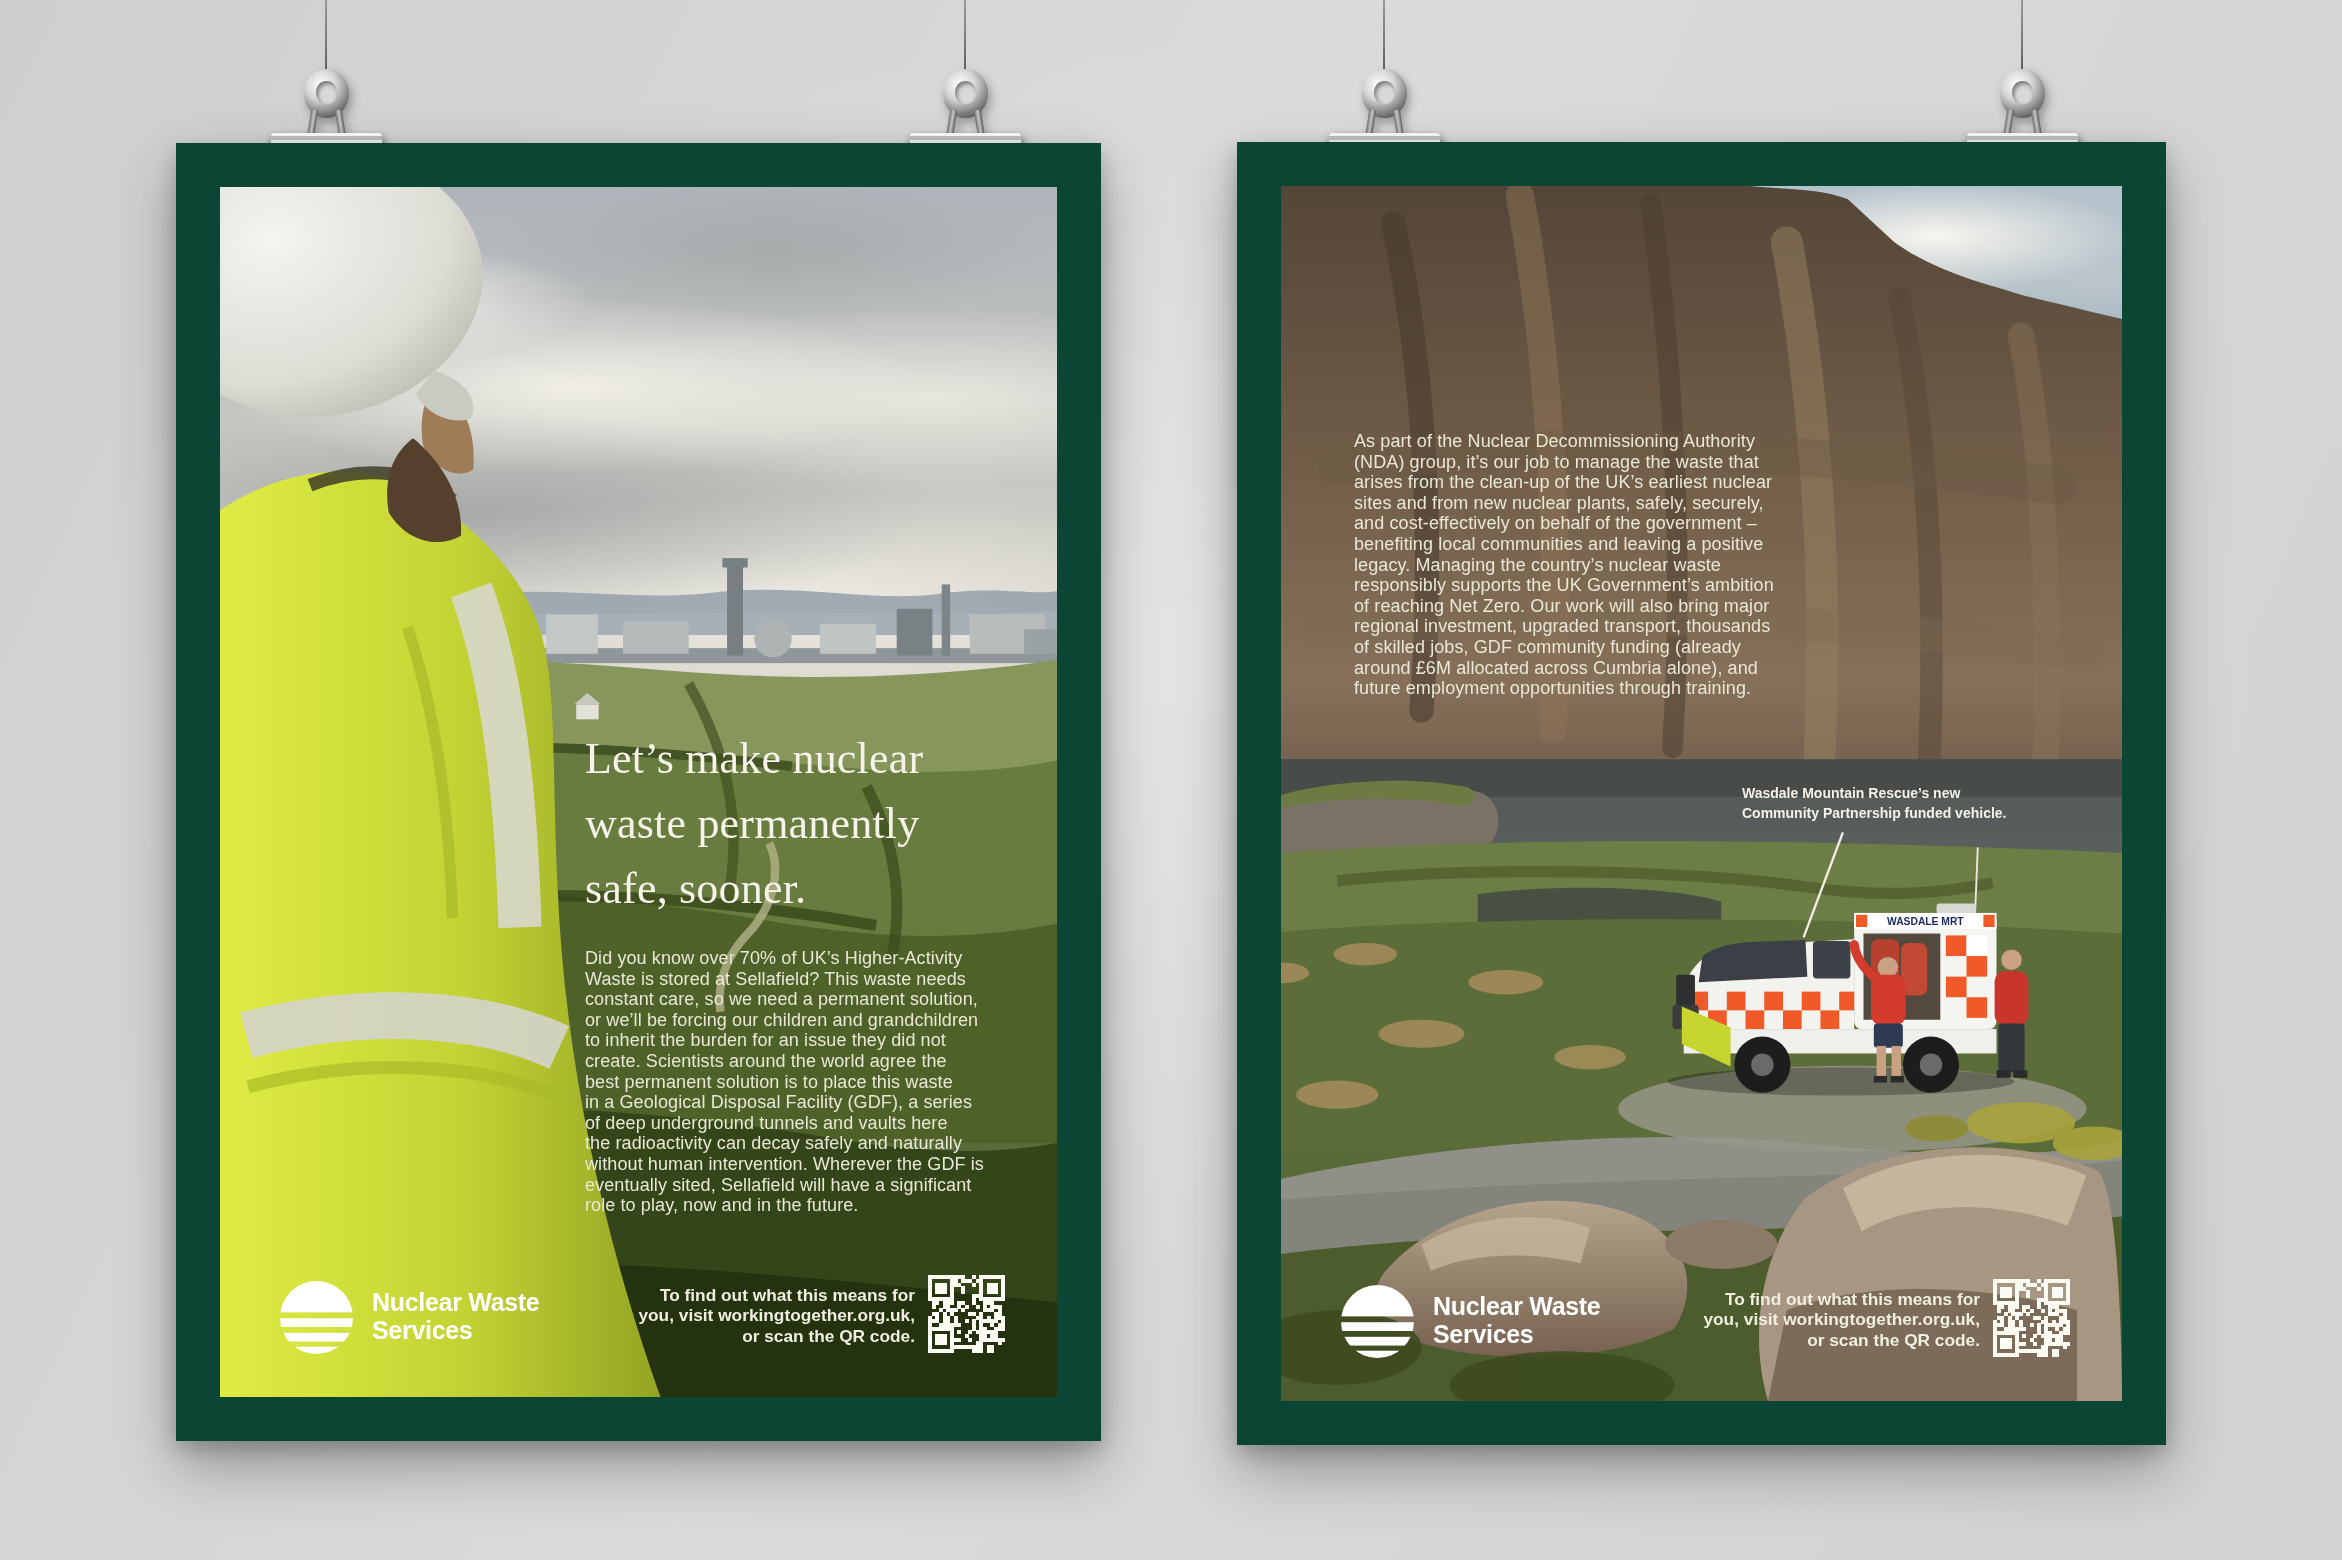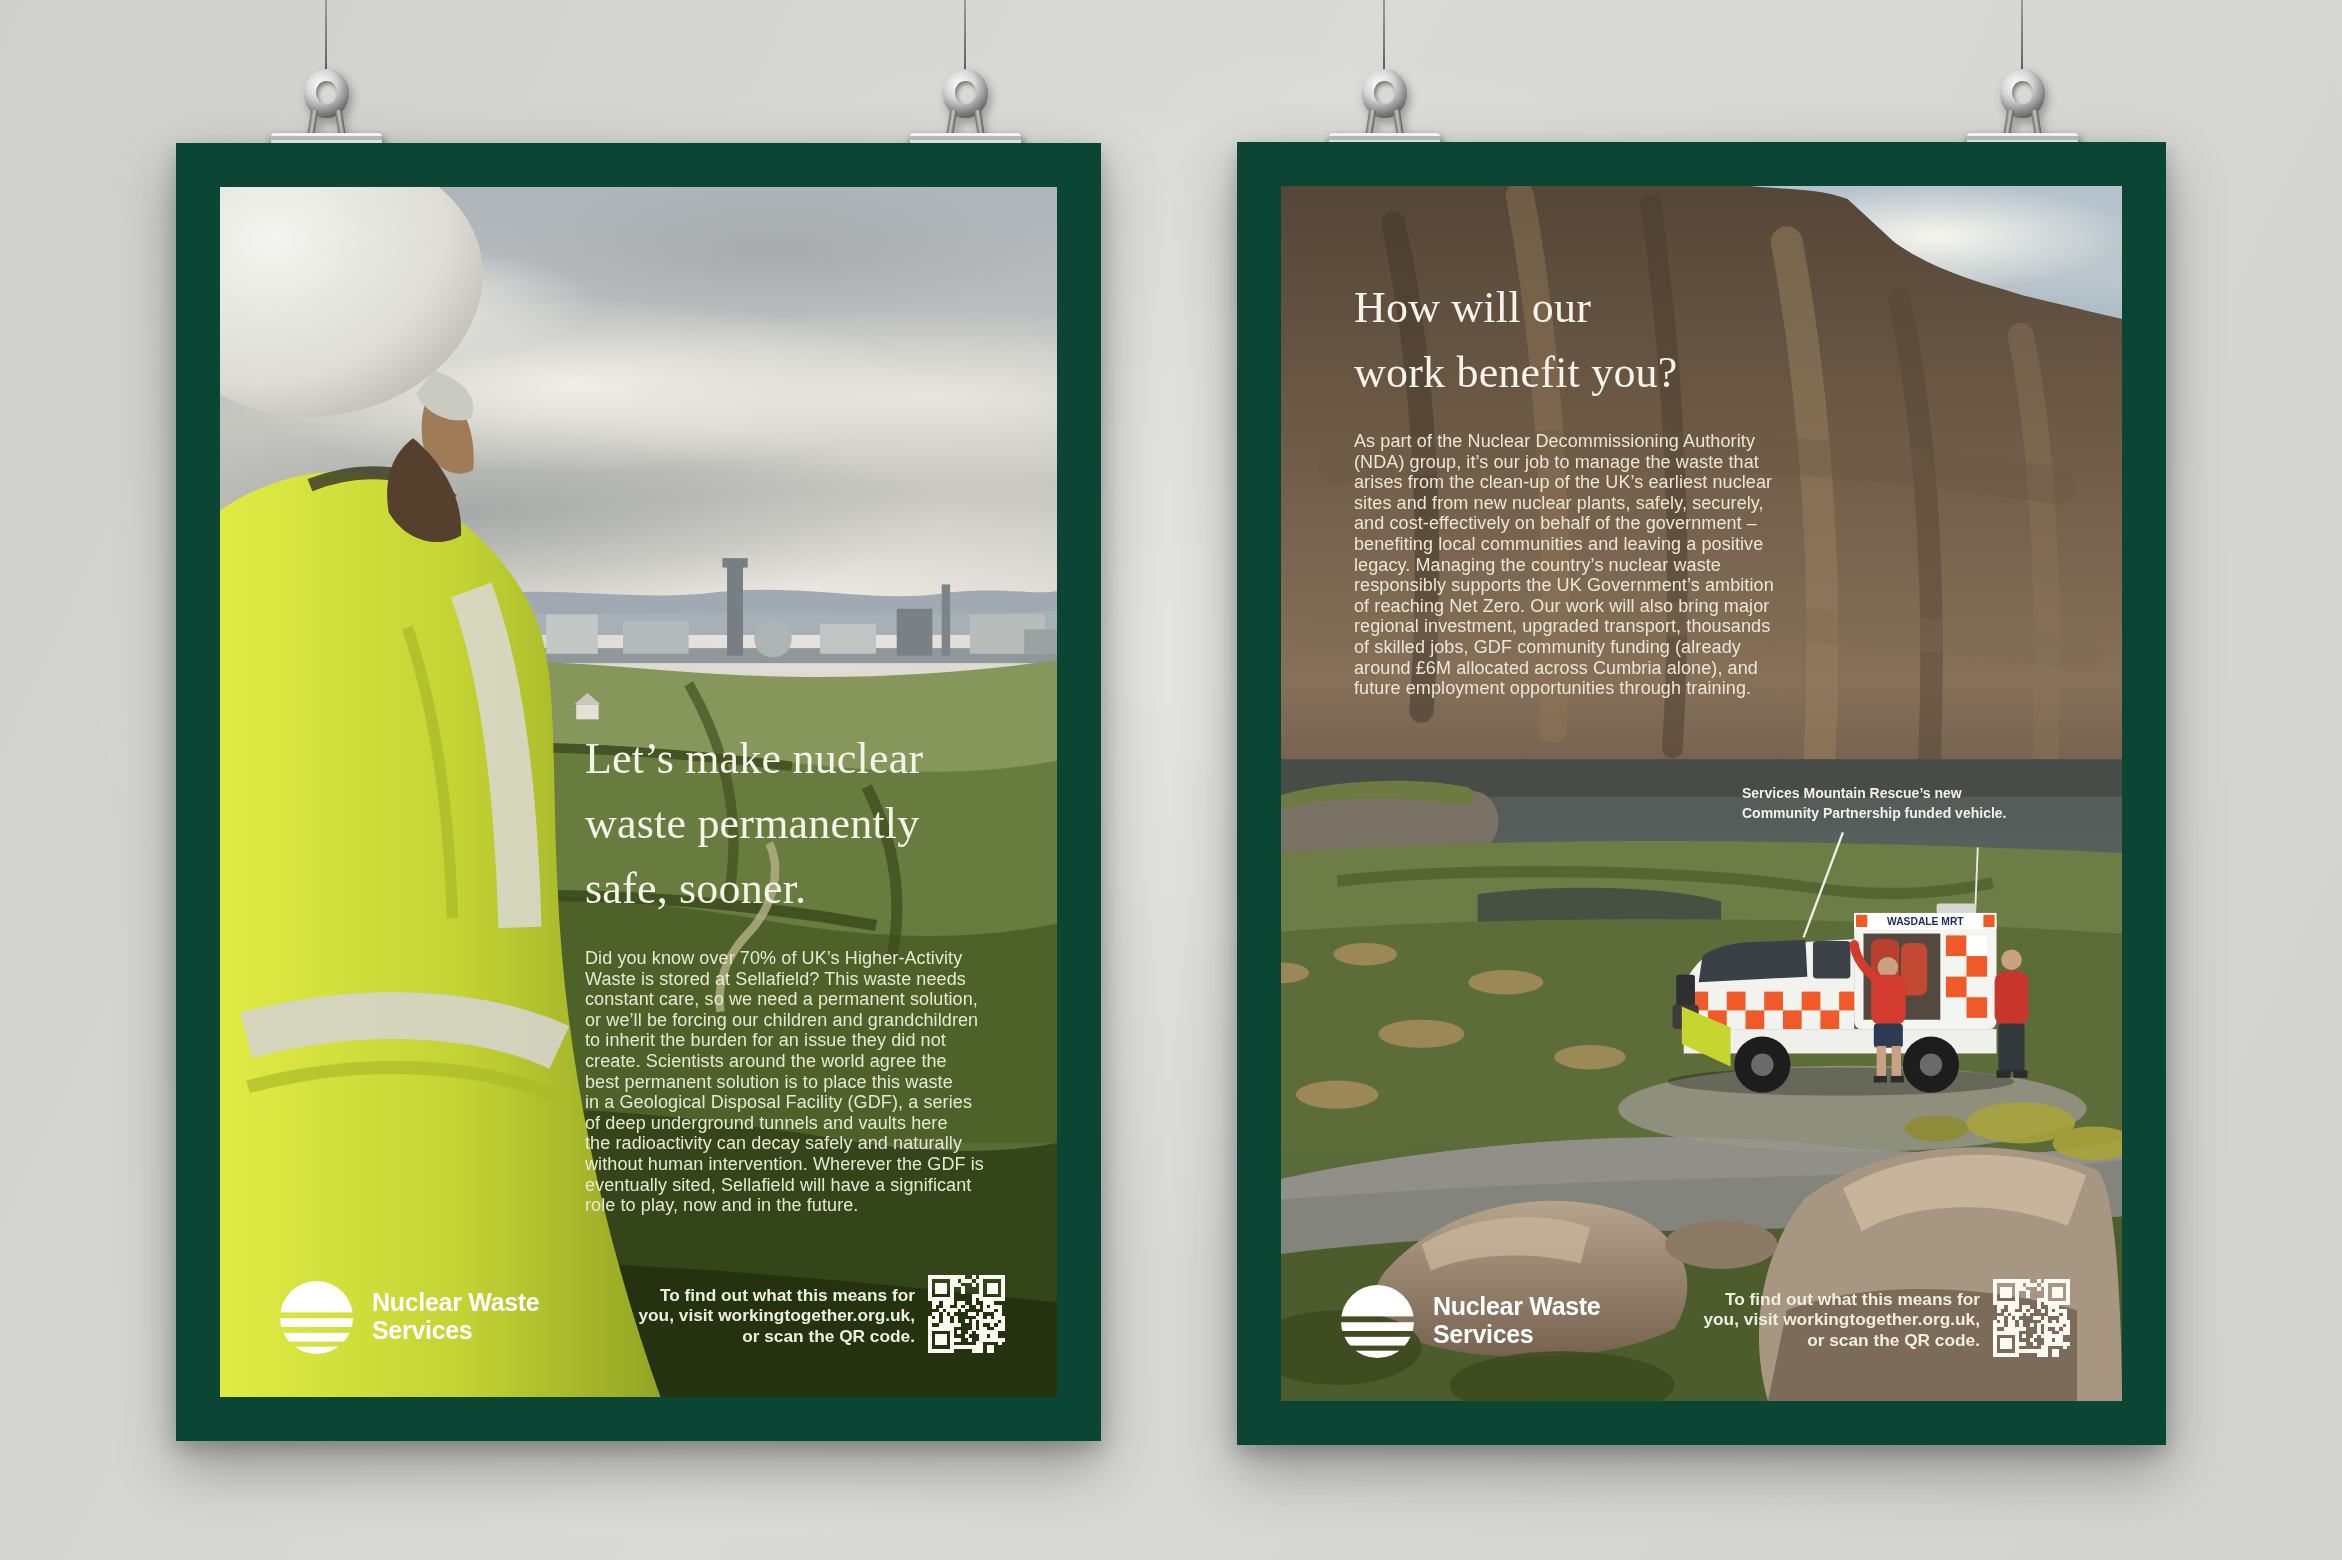--- a/index.html
+++ b/index.html
@@ -597,36 +597,34 @@
       <g fill="#a9a33c" opacity=".9">
         <ellipse cx="790" cy="1000" rx="58" ry="22"></ellipse>
             <ellipse cx="868" cy="1022" rx="44" ry="18"></ellipse>
         <ellipse cx="700" cy="1006" rx="34" ry="14" fill="#8e8c34"></ellipse>
       </g>
       <g fill="#3c4a1e" opacity=".85">
         <ellipse cx="60" cy="1240" rx="90" ry="40"></ellipse>
             <ellipse cx="300" cy="1280" rx="120" ry="36"></ellipse>
       </g>
     </svg>
-    <div class="txt headline hl-r">How will our
-work benefit you?</div>
     <div class="txt bodycopy bd-r">As part of the Nuclear Decommissioning Authority
 (NDA) group, it’s our job to manage the waste that
 arises from the clean-up of the UK’s earliest nuclear
 sites and from new nuclear plants, safely, securely,
 and cost-effectively on behalf of the government –
 benefiting local communities and leaving a positive
 legacy. Managing the country’s nuclear waste
 responsibly supports the UK Government’s ambition
 of reaching Net Zero. Our work will also bring major
 regional investment, upgraded transport, thousands
 of skilled jobs, GDF community funding (already
 around £6M allocated across Cumbria alone), and
 future employment opportunities through training.</div>
-    <div class="caption">Services Mountain Rescue’s new
+    <div class="caption">Wasdale Mountain Rescue’s new
 Community Partnership funded vehicle.</div>
     <div class="footer">
       <div class="logo">
         <svg width="73" height="73" viewBox="0 0 100 100">
           <defs>
                 <clipPath id="lc2">
                   <circle cx="50" cy="50" r="50"></circle>
                 </clipPath>
               </defs>
           <g clip-path="url(#lc2)" fill="#ffffff">

